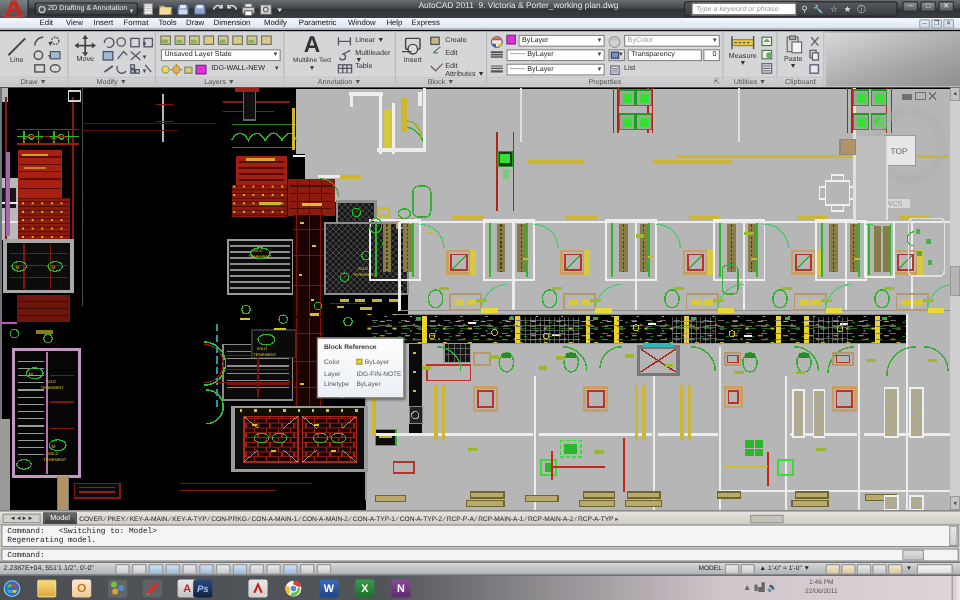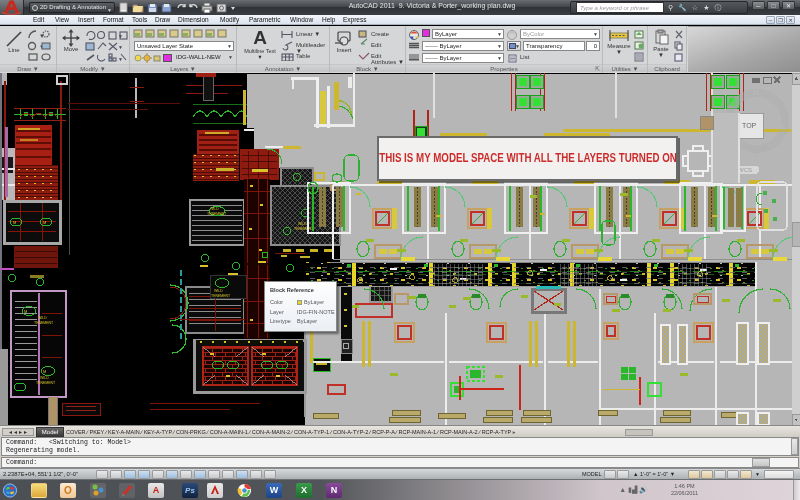--- a/index.html
+++ b/index.html
@@ -911,23 +911,20 @@
           <rect x="712" y="142" width="5" height="2"></rect>
         </g>
 
 <rect x="792" y="0" width="8" height="352" fill="#cfcfcf"></rect>
 <rect x="792" y="0" width="8" height="11" fill="#c2c2c2" stroke="#999" stroke-width="1"></rect>
 <path d="M794.5,6.5 l1.5,-3 l1.5,3z" fill="#555"></path>
 <rect x="792" y="149" width="8" height="24" fill="#b5b5b5" stroke="#999" stroke-width="1"></rect>
 <rect x="792" y="341" width="8" height="11" fill="#c2c2c2" stroke="#999" stroke-width="1"></rect>
 <path d="M794.5,345.5 l1.5,3 l1.5,-3z" fill="#555"></path>
 </svg>
-<div class="abs" id="redbox">
-        <span>THIS IS MY MODEL SPACE WITH ALL THE LAYERS TURNED ON</span>
-      </div>
 <div class="abs" id="tooltip">
         <div class="tt">Block Reference</div>
 <div class="row"><span class="lab">Color</span><span class="sw"></span>ByLayer</div>
 <div class="row"><span class="lab">Layer</span>IDG-FIN-NOTE</div>
 <div class="row"><span class="lab">Linetype</span>ByLayer</div>
       </div>
 </div>
 
 <div class="abs" id="tabbar">
       <div class="nav">◄◄►►</div>
@@ -985,21 +982,21 @@
 <div class="tico" style="left:90px;background:rgba(255,255,255,.12);"><svg width="14" height="13">
           <circle cx="4" cy="4" r="2.5" fill="#7ac043"></circle>
           <circle cx="10" cy="7" r="2.5" fill="#4a90d0"></circle>
           <circle cx="5" cy="10" r="2.5" fill="#e0a02a"></circle>
         </svg></div>
 <div class="tico" style="left:119px;background:rgba(255,255,255,.1);"><svg width="14" height="13">
           <path d="M2,11 L10,2 l2,2 L5,12z" fill="#d03028"></path>
           <path d="M2,11 l1,2 2,-1z" fill="#888"></path>
         </svg></div>
 <div class="tico" style="left:148px;background:linear-gradient(#e8e8e8,#c2c2c2);color:#c81e14;font-size:9px;">A</div>
-<div class="tico" style="left:182px;background:linear-gradient(#2a4a7c,#10223e);color:#9cc2e8;font-size:8px;font-style:italic;">Ps</div>
+<div class="tico" style="left:161px;background:linear-gradient(#2a4a7c,#10223e);color:#9cc2e8;font-size:8px;font-style:italic;">Ps</div>
 <div class="tico" style="left:207px;background:linear-gradient(#e8e8e8,#cfcfcf);"><svg width="14" height="13">
           <path d="M3,11 L7,2 L11,11 L9,11 L7,6 L5,11z" fill="#c81e14"></path>
         </svg></div>
 <div class="tico" style="left:236px;"><svg width="15" height="15" viewBox="0 0 16 16">
           <circle cx="8" cy="8" r="7" fill="#fff"></circle>
           <path d="M8,1 a7,7 0 0 1 6.8,5.4 L8,6.4z" fill="#e23a2e"></path>
           <path d="M1.4,5 a7,7 0 0 0 2.5,8.7 L7,8z" fill="#f2c02e"></path>
           <path d="M13.8,7 a7,7 0 0 1 -9,7.6 L8.7,8z" fill="#5fc24a"></path>
           <circle cx="8" cy="8" r="3" fill="#4a90d0" stroke="#fff" stroke-width="1"></circle>
         </svg></div>

